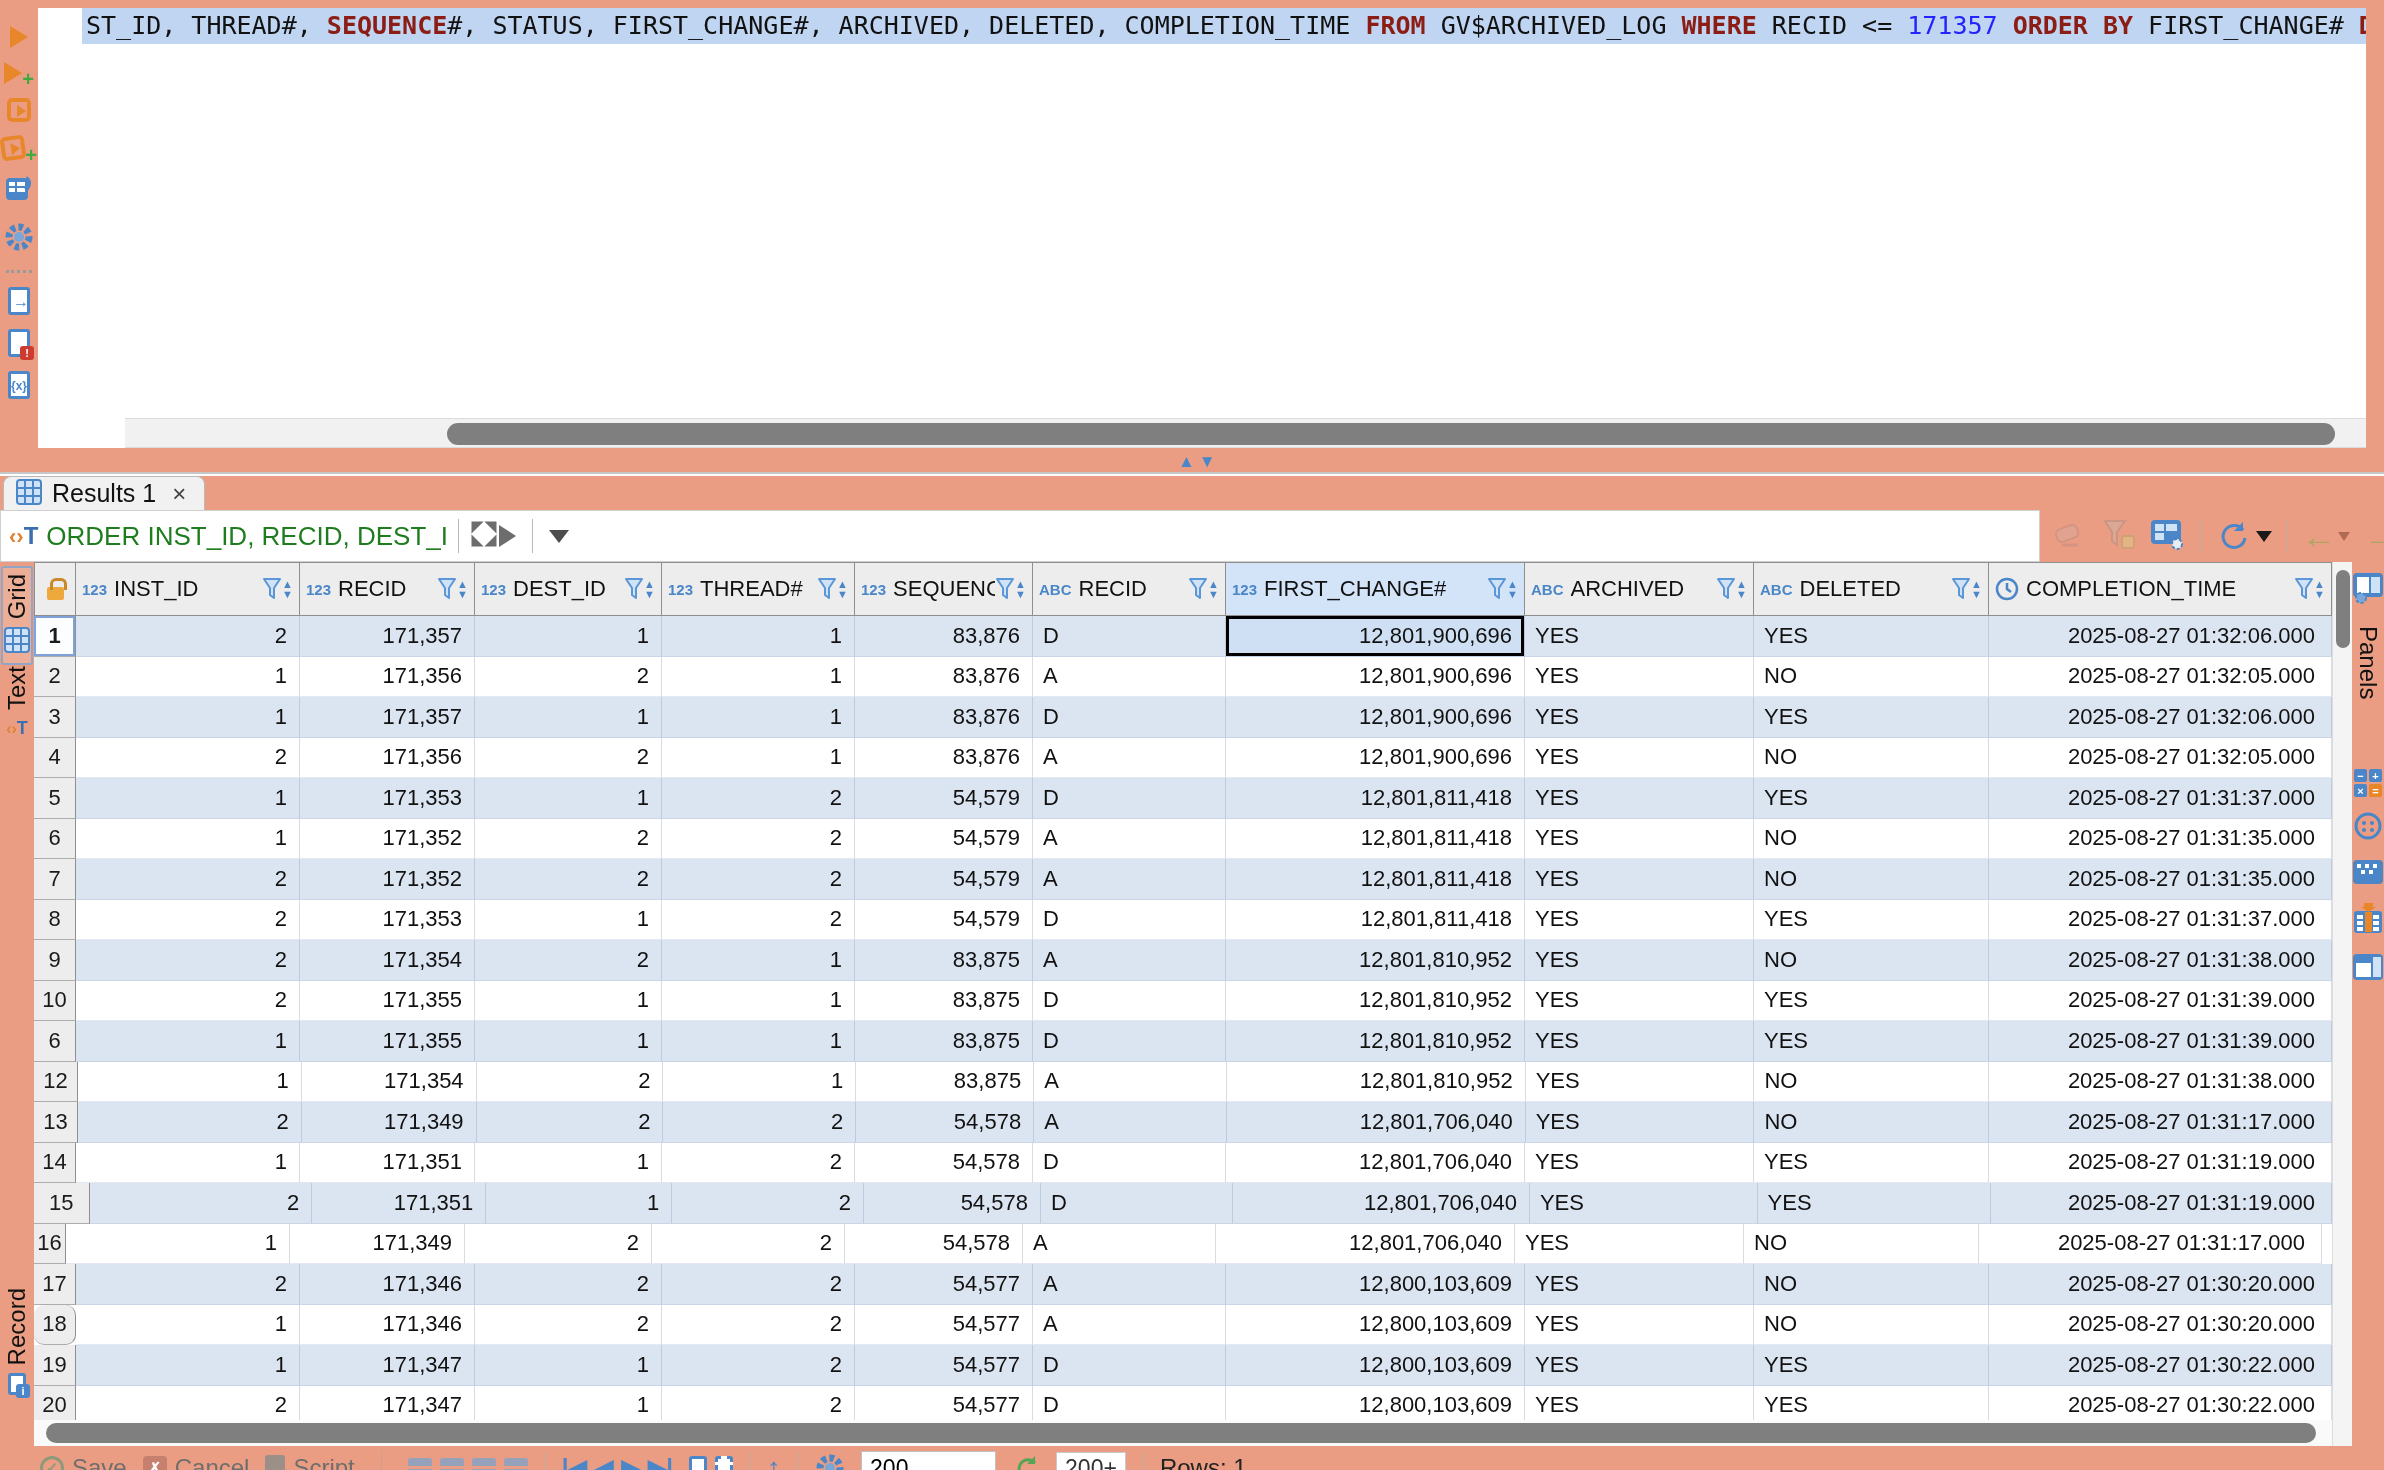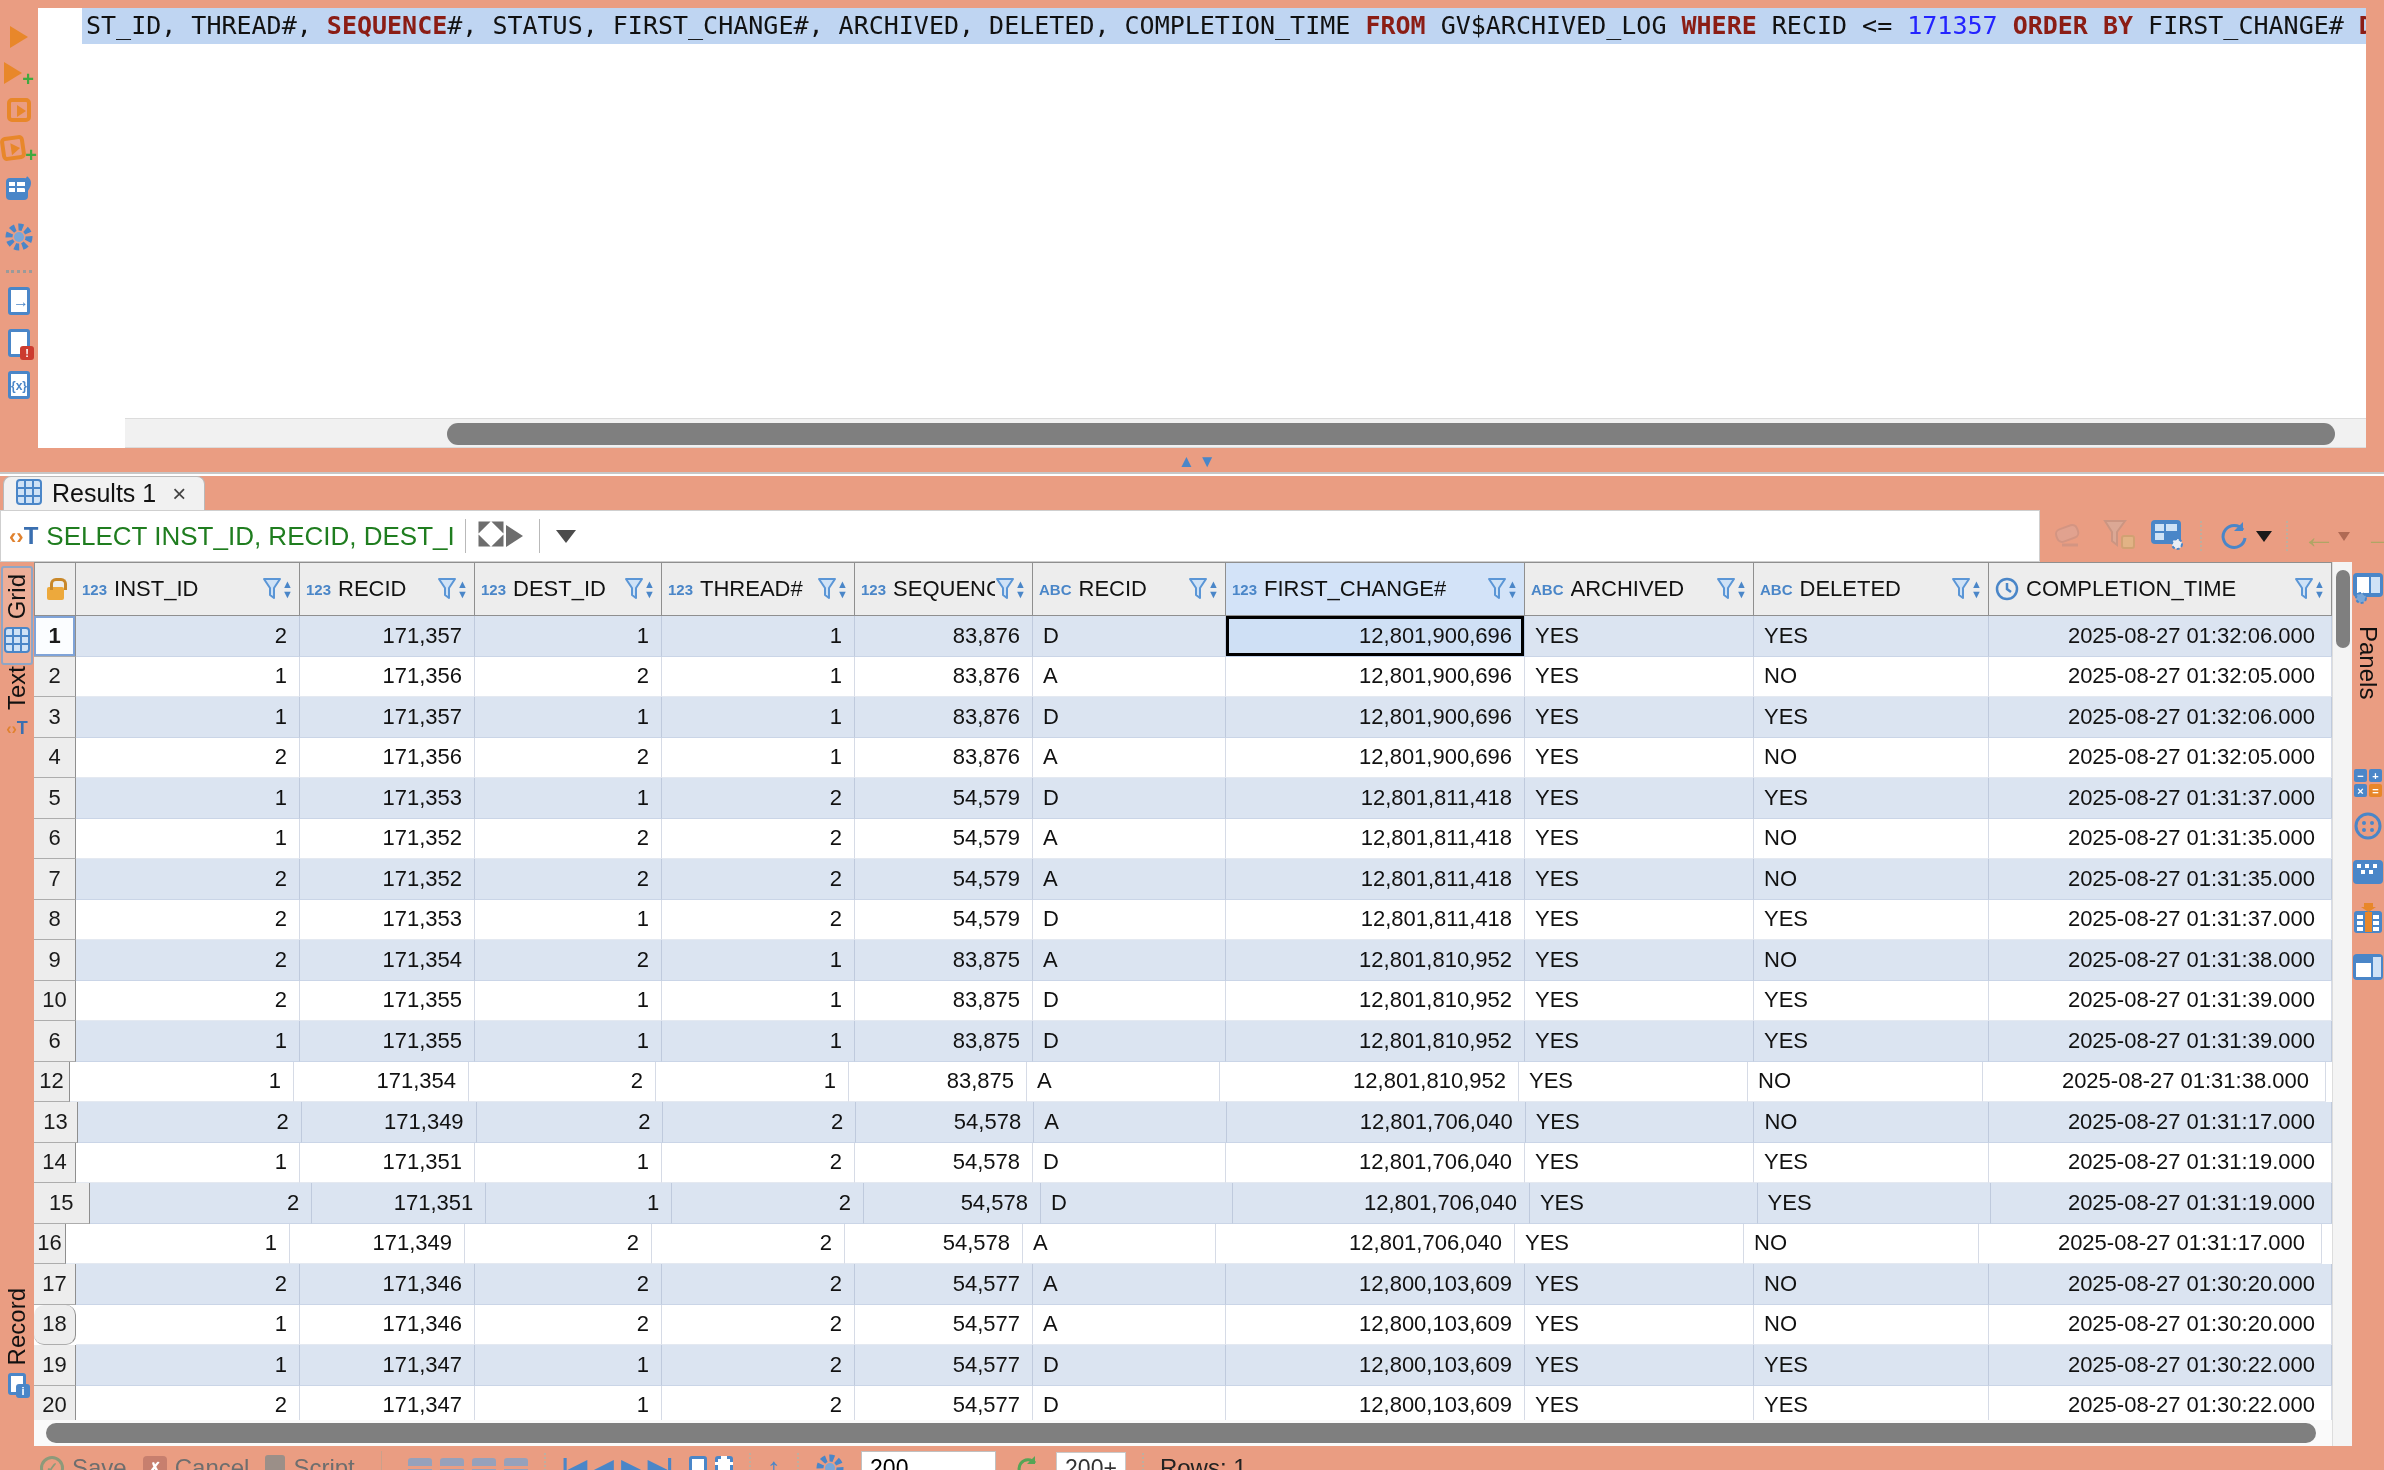--- a/index.html
+++ b/index.html
@@ -202,21 +202,21 @@
         </svg></span>
     <span class="lbl">Results 1</span>
     <span class="close">×</span>
   </div>
 
   <div class="abs" id="filter-bar">
     <span class="sqlico">
         <span class="ang">‹›</span>
         <span class="tee">T</span>
       </span>
-    <span id="filter-prefix">SELECT INST_ID, RECID, DEST_I</span>
+    <span id="filter-prefix">ORDER INST_ID, RECID, DEST_I</span>
     <span class="vdiv"></span>
     <span id="expand-ico"><svg width="30" height="30" viewBox="0 0 30 30" xmlns="http://www.w3.org/2000/svg">
           <g stroke="#6d6d6d" stroke-width="3" fill="#6d6d6d">
             <path d="M4 11V4h7zM26 11V4h-7zM4 19v7h7zM26 19v7h-7z"></path>
           </g>
         </svg></span>
     <span id="filter-apply">
       <span class="tri-right"></span>
       <span class="vdiv"></span>
       <span class="tri-down-sm"></span>
@@ -601,21 +601,21 @@
           <div class="gcell dcell num" style="width: 187px;">1</div>
           <div class="gcell dcell num" style="width: 193px;">1</div>
           <div class="gcell dcell num" style="width: 178px;">83,875</div>
           <div class="gcell dcell txt" style="width: 193px;">D</div>
           <div class="gcell dcell num" style="width: 299px;">12,801,810,952</div>
           <div class="gcell dcell txt" style="width: 229px;">YES</div>
           <div class="gcell dcell txt" style="width: 235px;">YES</div>
           <div class="gcell dcell ts" style="width: 343px;">2025-08-27 01:31:39.000</div>
         </div>
         <div class="grow rowB">
-          <div class="gcell gutter" style="width: 36px;">12</div>
+          <div class="gcell gutter" style="width: 44px;">12</div>
           <div class="gcell dcell num" style="width: 224px;">1</div>
           <div class="gcell dcell num" style="width: 175px;">171,354</div>
           <div class="gcell dcell num" style="width: 187px;">2</div>
           <div class="gcell dcell num" style="width: 193px;">1</div>
           <div class="gcell dcell num" style="width: 178px;">83,875</div>
           <div class="gcell dcell txt" style="width: 193px;">A</div>
           <div class="gcell dcell num" style="width: 299px;">12,801,810,952</div>
           <div class="gcell dcell txt" style="width: 229px;">YES</div>
           <div class="gcell dcell txt" style="width: 235px;">NO</div>
           <div class="gcell dcell ts" style="width: 343px;">2025-08-27 01:31:38.000</div>

